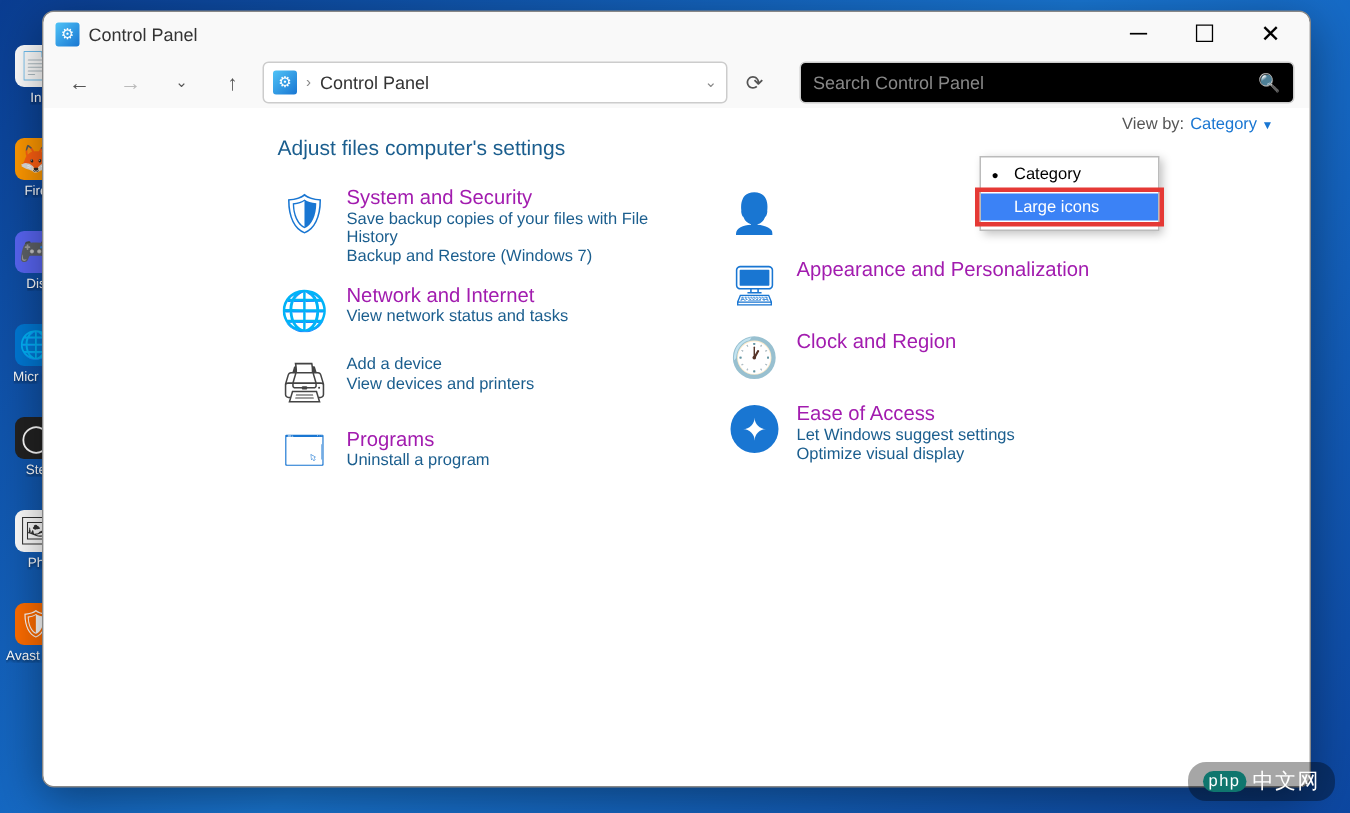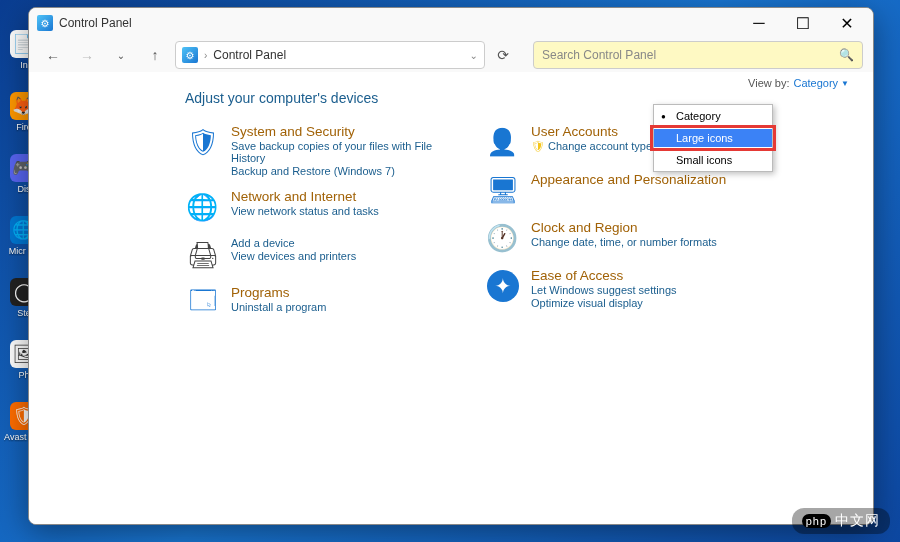--- a/index.html
+++ b/index.html
@@ -32,35 +32,35 @@
   .titlebar .winbtn { width: 44px; height: 28px; display: flex; align-items: center; justify-content: center; cursor: pointer; }
 
   .navbar { height: 34px; display: flex; align-items: center; gap: 6px; padding: 0 10px; background: #f9f9f9; }
   .nav-arrow { width: 28px; height: 28px; display: flex; align-items: center; justify-content: center; color: #555; cursor: pointer; font-size: 14px; }
   .nav-arrow.disabled { color: #bbb; }
   .addressbar { flex: 0 0 310px; height: 28px; border: 1px solid #ccc; border-radius: 4px; display: flex; align-items: center; padding: 0 6px; gap: 6px; font-size: 12px; color: #333; background:#fff; }
   .addressbar .chev { color: #888; font-size:10px; }
   .addressbar .ab-icon { width:16px;height:16px;background:linear-gradient(135deg,#4fc3f7,#1976d2);border-radius:2px;display:flex;align-items:center;justify-content:center;color:#fff;font-size:10px; }
   .addr-spacer { flex:1; }
   .refresh-btn { width: 28px; height:28px; display:flex;align-items:center;justify-content:center;color:#555;cursor:pointer;font-size:14px;margin-left:-2px; }
-  .searchbar { flex: 1; height: 28px; border: 1px solid #ccc; border-radius: 4px; display: flex; align-items: center; padding: 0 8px; font-size: 12px; color: #888; margin-left:10px; background:#fef9c3; }
+  .searchbar { flex: 1; height: 28px; border: 1px solid #ccc; border-radius: 4px; display: flex; align-items: center; padding: 0 8px; font-size: 12px; color: #888; margin-left:10px; background:#000000; }
   .searchbar .sicon { margin-left: auto; color:#888; }
 
   .content { flex: 1; background: #fff; padding: 18px 26px 10px 26px; position: relative; }
   .heading { font-size: 14px; color: #1b5e8e; margin-bottom: 18px; margin-left:130px; }
   .viewby-row { position: absolute; right: 24px; top: 5px; font-size: 11px; color: #555; display:flex; align-items:flex-start; gap:4px; }
   .viewby-row .vb-val { color: #1976d2; cursor:pointer; display:flex; align-items:center; gap:3px; }
   .viewby-row .vb-val .tri { font-size:8px; }
 
   .categories { display: flex; gap: 40px; margin-left:130px; }
   .col { flex: 0 0 260px; display: flex; flex-direction: column; gap: 12px; }
   .cat { display: flex; gap: 10px; }
   .cat-icon { width: 36px; height: 36px; flex-shrink: 0; display:flex;align-items:center;justify-content:center;font-size:26px; }
   .cat-body { display: flex; flex-direction: column; gap: 1px; }
-  .cat-title { font-size: 13.5px; color: #a16207; cursor: pointer; }
+  .cat-title { font-size: 13.5px; color: #a21caf; cursor: pointer; }
   .cat-link { font-size: 11px; color: #1b5e8e; cursor: pointer; }
   .shield-ic { color:#1976d2; }
   .globe-ic { color:#1976d2; }
   .hw-ic { color:#444; }
   .prog-ic { color:#1976d2; }
   .user-ic { color:#14892c; }
   .appr-ic { color:#1976d2; }
   .clock-ic { color:#1976d2; }
   .ease-ic { background:#1976d2;border-radius:50%;color:#fff;width:32px;height:32px;display:flex;align-items:center;justify-content:center;font-size:20px; }
 
@@ -132,43 +132,40 @@
       <span class="chev">⌄</span>
     </div>
     <div class="refresh-btn">⟳</div>
     <div class="searchbar">
       <span>Search Control Panel</span>
       <span class="sicon">🔍</span>
     </div>
   </div>
 
   <div class="content">
-    <div class="heading">Adjust your computer's devices</div>
+    <div class="heading">Adjust files computer's settings</div>
 
     <div class="viewby-row">
       <span>View by:</span>
       <span class="vb-val">
         <span>Category</span>
         <span class="tri">▼</span>
       </span>
     </div>
 
     <div class="dropdown">
       <div class="dropdown-item">
         <span class="bullet">●</span>
         <span>Category</span>
       </div>
       <div class="highlight-box">
         <div class="dropdown-item selected">
           <span>Large icons</span>
         </div>
       </div>
-      <div class="dropdown-item">
-        <span>Small icons</span>
-      </div>
     </div>
 
     <div class="categories">
       <div class="col">
         <div class="cat">
           <div class="cat-icon shield-ic">🛡</div>
           <div class="cat-body">
             <div class="cat-title">System and Security</div>
             <div class="cat-link">Save backup copies of your files with File History</div>
             <div class="cat-link">Backup and Restore (Windows 7)</div>
@@ -193,50 +190,45 @@
           <div class="cat-body">
             <div class="cat-title">Programs</div>
             <div class="cat-link">Uninstall a program</div>
           </div>
         </div>
       </div>
 
       <div class="col">
         <div class="cat">
           <div class="cat-icon user-ic">👤</div>
-          <div class="cat-body">
-            <div class="cat-title">User Accounts</div>
-            <div class="cat-link"><span style="color:#f5c518;">🛡 </span><span>Change account type</span></div>
-          </div>
         </div>
         <div class="cat">
           <div class="cat-icon appr-ic">🖥</div>
           <div class="cat-body">
             <div class="cat-title">Appearance and Personalization</div>
           </div>
         </div>
         <div class="cat">
           <div class="cat-icon clock-ic">🕐</div>
           <div class="cat-body">
             <div class="cat-title">Clock and Region</div>
-            <div class="cat-link">Change date, time, or number formats</div>
           </div>
         </div>
         <div class="cat">
           <div class="cat-icon">
               <div class="ease-ic">✦</div>
             </div>
           <div class="cat-body">
             <div class="cat-title">Ease of Access</div>
             <div class="cat-link">Let Windows suggest settings</div>
             <div class="cat-link">Optimize visual display</div>
           </div>
         </div>
       </div>
     </div>
   </div>
 </div>
 
 <div class="watermark">
-  <span style="background:#000000;padding:1px 4px;border-radius:8px;font-size:11px;">php</span>
+  <span style="background:#0f766e;padding:1px 4px;border-radius:8px;font-size:11px;">php</span>
 
   <span>中文网</span>
 </div>
 
 </body></html>

